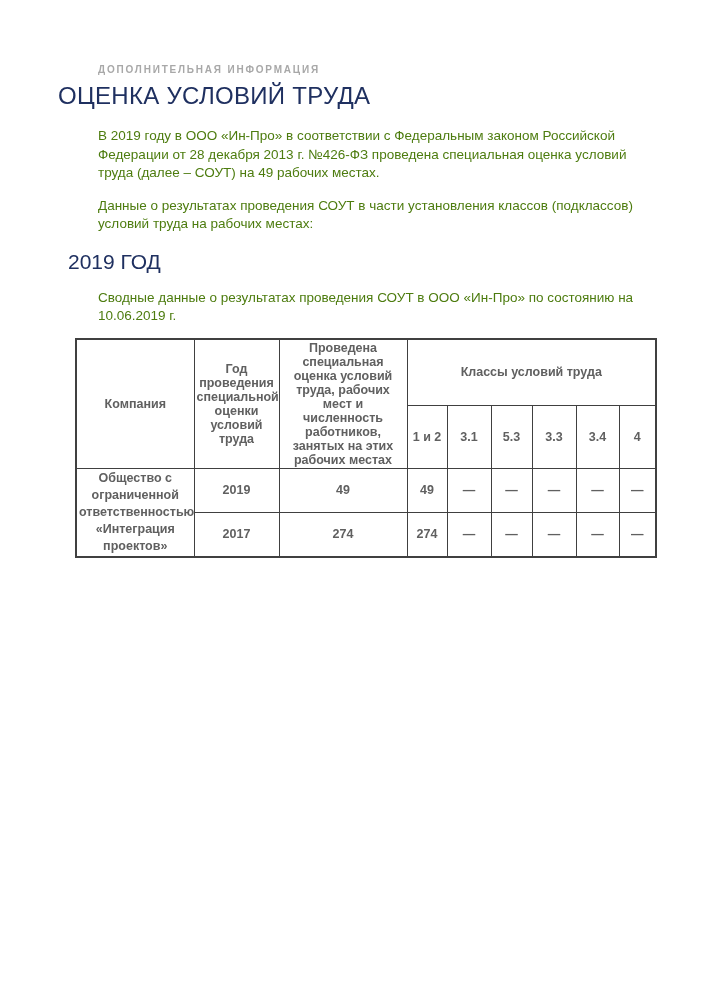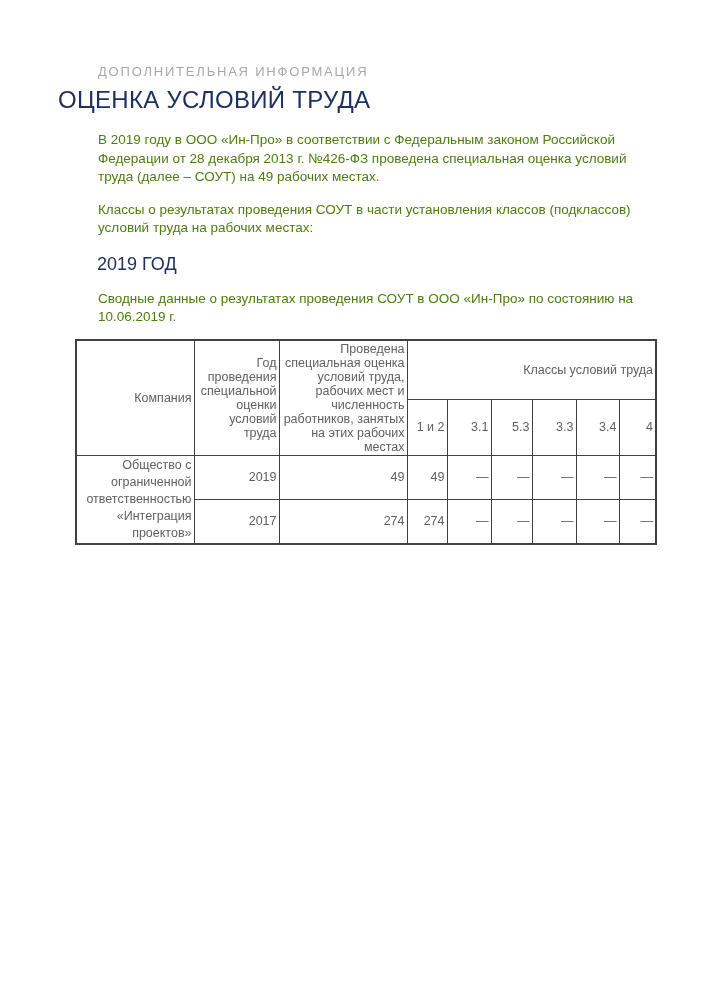--- a/index.html
+++ b/index.html
@@ -8,85 +8,85 @@
     width: 707px;
     height: 1000px;
     background: #ffffff;
     font-family: "Liberation Sans", sans-serif;
     overflow: hidden;
     box-sizing: border-box;
   }
   .eyebrow {
     margin: 0;
     padding: 64px 16px 0 98px;
-    font-size: 13px;
+    font-size: 10px;
     letter-spacing: 1.8px;
     color: #a8a8a8;
-    font-weight: 400;
+    font-weight: 700;
   }
   .doc-title {
     margin: 7px 0 0 58px;
     font-size: 24px;
     font-weight: 400;
     letter-spacing: 0.3px;
     color: #1f3060;
   }
   .para {
     margin: 0 0 0 98px;
     width: 558px;
     font-size: 13.5px;
     line-height: 18.5px;
     color: #4d7c0f;
   }
   .p-intro      { margin-top: 17px; }
   .p-data-note  { margin-top: 14px; }
   .year-heading {
-    margin: 16px 0 0 97px;
-    font-size: 18px;
+    margin: 16px 0 0 68px;
+    font-size: 21px;
     font-weight: 400;
     color: #1f3060;
   }
   .p-summary    { margin-top: 15px; }
   .p-conclusion { margin-top: 27px; }
 
   table.sout {
     margin: 12px 0 0 75px;
     width: 580px;
     border-collapse: collapse;
     table-layout: fixed;
     border: 2px solid #404040;
     font-size: 12.5px;
     line-height: 14px;
     color: #606060;
   }
   table.sout th, table.sout td {
     border: 1px solid #404040;
-    font-weight: 400;
-    text-align: right;
+    font-weight: 700;
+    text-align: center;
     vertical-align: middle;
     padding: 1px 2px;
     overflow: hidden;
   }
   tr.hdr-top  { height: 56px; }
   tr.hdr-sub  { height: 52px; }
   tr.data-row { height: 34px; }
   td.company-cell { line-height: 17px; }
 </style>
 </head>
 <body>
 
 <div class="page">
 
   <p class="eyebrow">ДОПОЛНИТЕЛЬНАЯ ИНФОРМАЦИЯ</p>
 
   <h1 class="doc-title">ОЦЕНКА УСЛОВИЙ ТРУДА</h1>
 
   <p class="para p-intro">В 2019 году в ООО «Ин-Про» в соответствии с Федеральным законом Российской Федерации от 28 декабря 2013 г. №426-ФЗ проведена специальная оценка условий труда (далее – СОУТ) на 49 рабочих местах.</p>
 
-  <p class="para p-data-note">Классы о результатах проведения СОУТ в части установления классов (подклассов) условий труда на рабочих местах:</p>
+  <p class="para p-data-note">Данные о результатах проведения СОУТ в части установления классов (подклассов) условий труда на рабочих местах:</p>
 
   <h2 class="year-heading">2019 ГОД</h2>
 
   <p class="para p-summary">Сводные данные о результатах проведения СОУТ в ООО «Ин-Про» по состоянию на 10.06.2019 г.</p>
 
   <table class="sout">
     <colgroup>
       <col style="width:118px">
       <col style="width:85px">
       <col style="width:128px">

